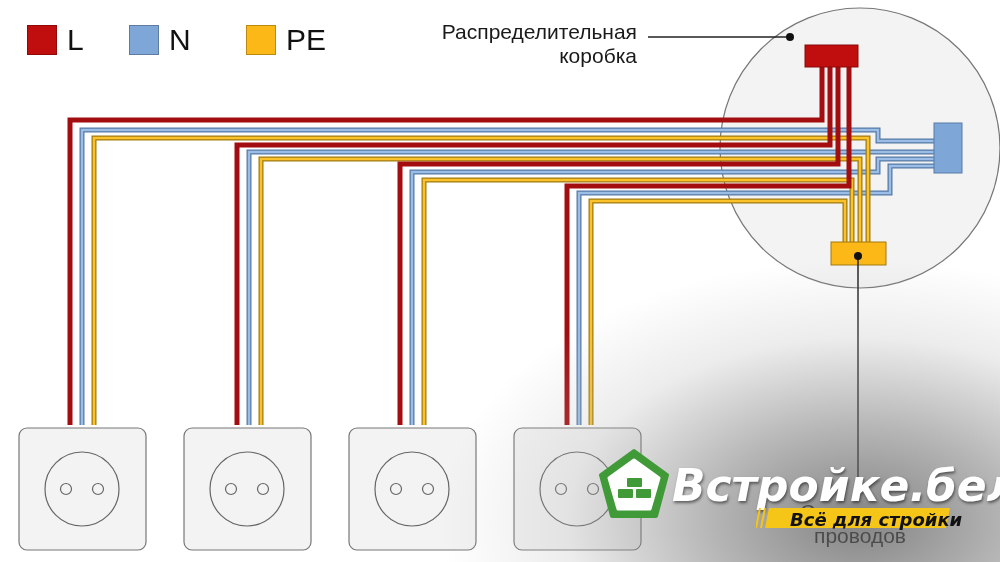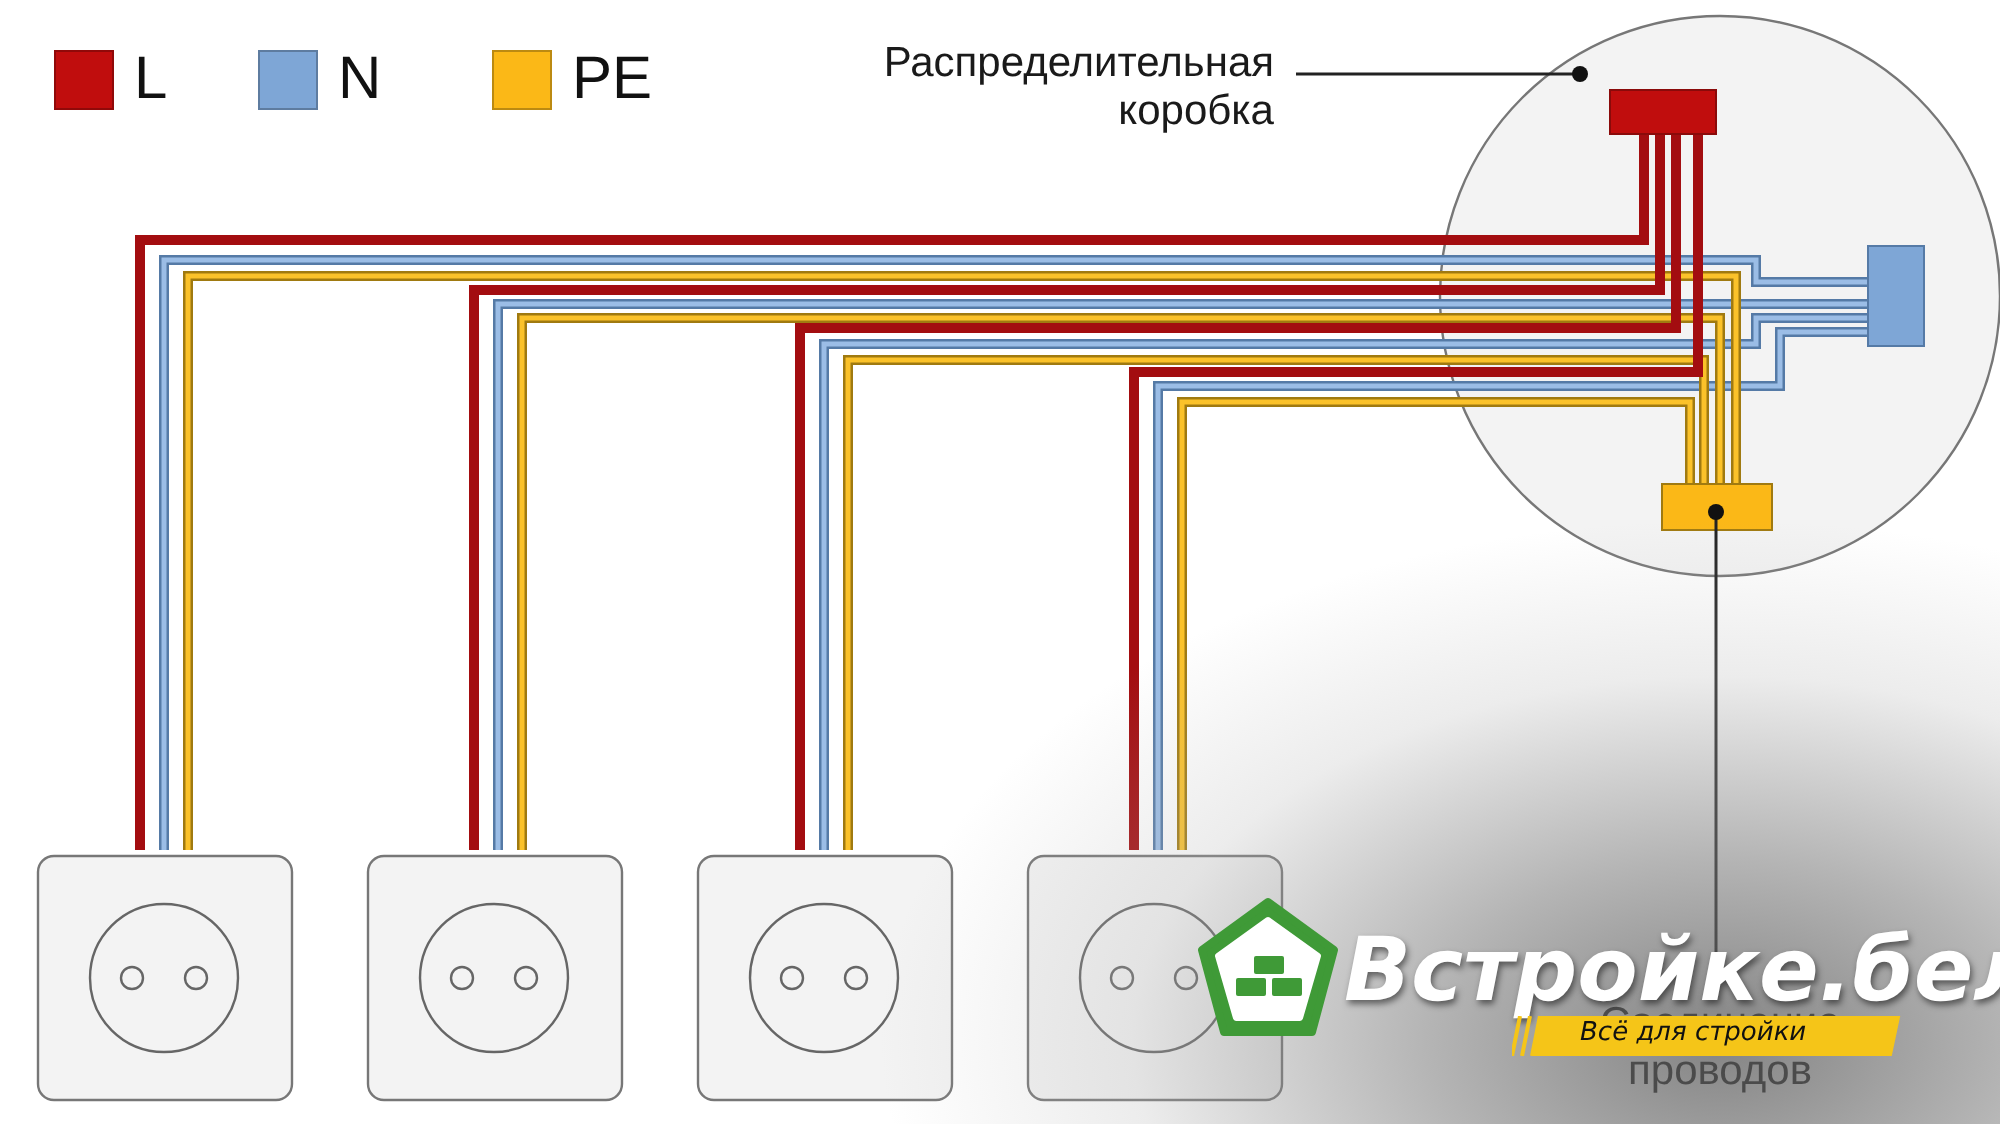--- a/index.html
+++ b/index.html
@@ -8,21 +8,21 @@
   .legend-item { position:absolute; top:25px; height:30px; display:flex; align-items:center; }
   .legend-swatch { width:30px; height:30px; box-sizing:border-box; border:1px solid rgba(0,0,0,0.25); }
   .legend-label { font-size:30px; color:#111; margin-left:10px; line-height:30px; }
   .box-label { position:absolute; right:363px; top:20px; text-align:right; font-size:21px; line-height:24px; color:#1a1a1a; }
   .conn-label { position:absolute; left:800px; top:520px; font-size:21px; line-height:24px; color:#1a1a1a; text-align:center; width:120px; }
   .shade { position:absolute; left:0; top:0; width:1000px; height:562px; pointer-events:none;
     background: radial-gradient(ellipse 420px 260px at 860px 520px, rgba(90,90,90,0.75) 0%, rgba(120,120,120,0.55) 35%, rgba(180,180,180,0.25) 70%, rgba(255,255,255,0) 100%); }
   .logo { position:absolute; left:598px; top:448px; width:400px; height:90px; }
   .logo-text { position:absolute; left:74px; top:12px; font-size:44px; font-weight:bold; font-style:italic; color:#ffffff; letter-spacing:0px; text-shadow:1px 2px 3px rgba(0,0,0,0.5); font-family:"DejaVu Sans", sans-serif; white-space:nowrap; }
   .tagline { position:absolute; left:170px; top:60px; width:180px; height:20px; background:#f5c518; transform:skewX(-12deg); }
-  .tagline-text { position:absolute; left:192px; top:61px; font-size:13px; font-weight:normal; font-style:italic; color:#111; font-family:"DejaVu Sans", sans-serif; white-space:nowrap; }
+  .tagline-text { position:absolute; left:192px; top:61px; font-size:18px; font-weight:bold; font-style:italic; color:#111; font-family:"DejaVu Sans", sans-serif; white-space:nowrap; }
   .stripes { position:absolute; left:158px; top:60px; width:16px; height:20px; }
 </style>
 </head>
 <body>
 
 <div class="stage">
 
   <div class="legend-item" style="left:27px;">
     <div class="legend-swatch" style="background:#c00d0d;"></div>
     <span class="legend-label">L</span>

